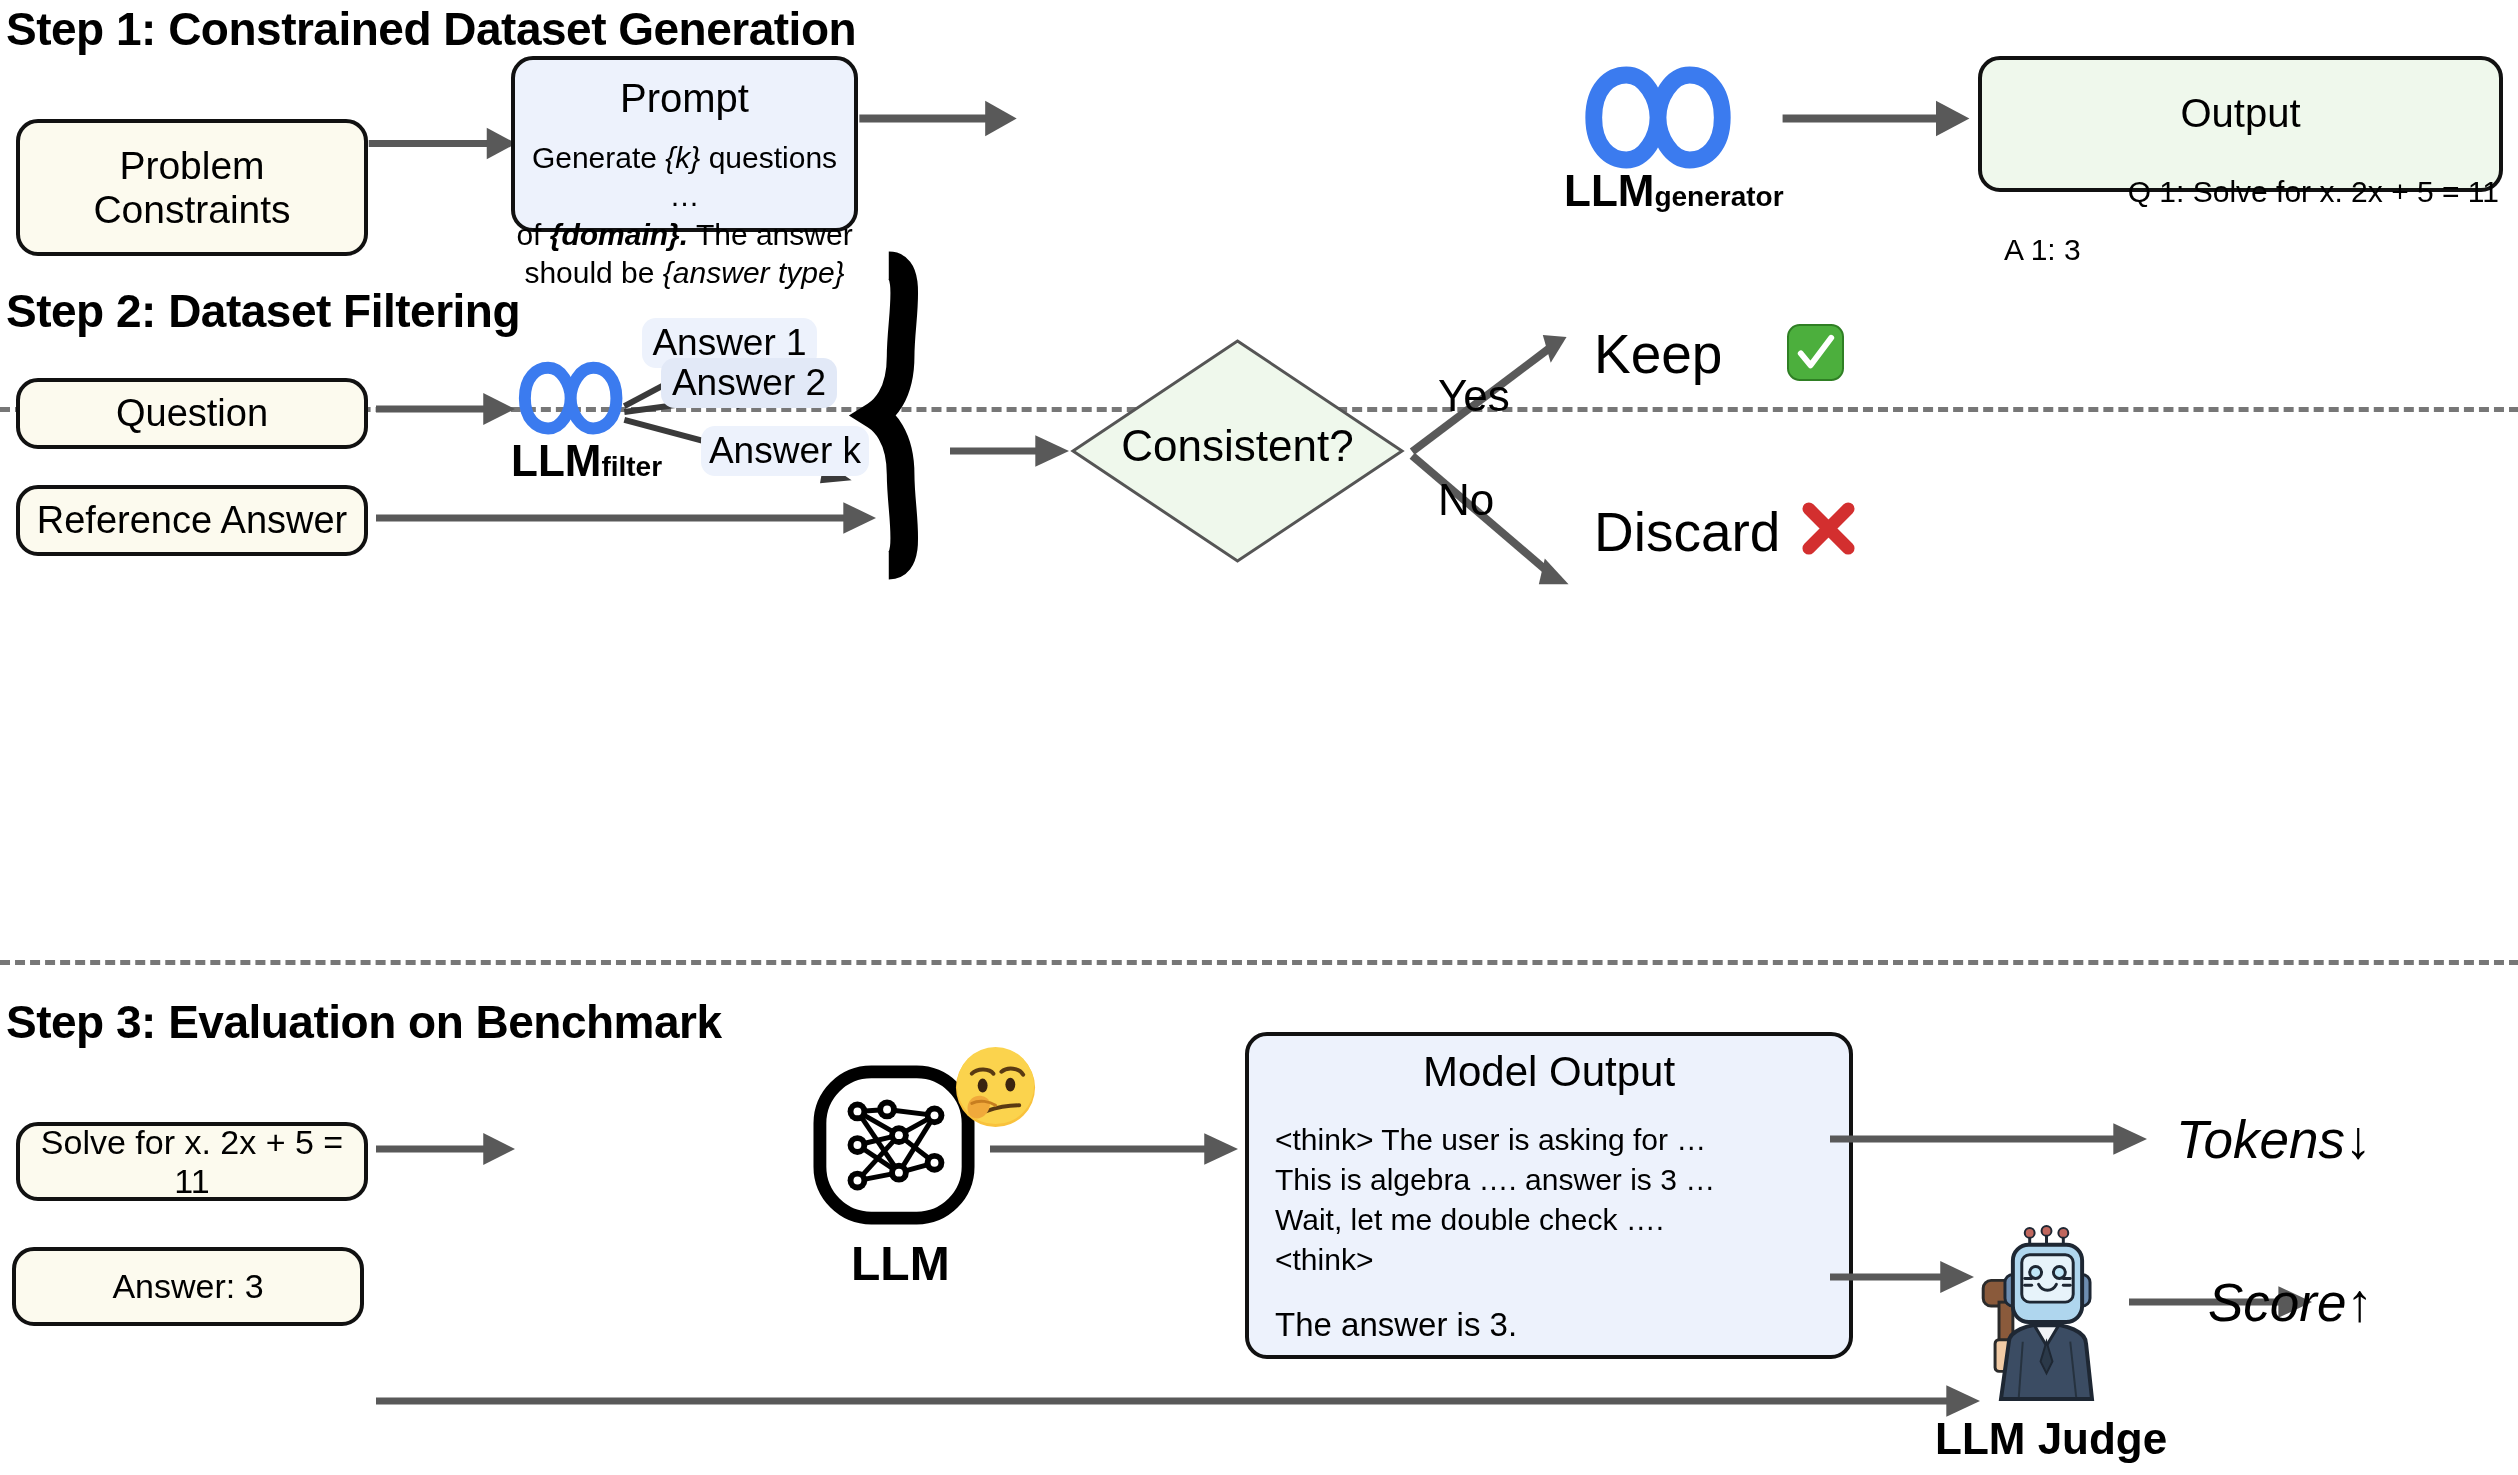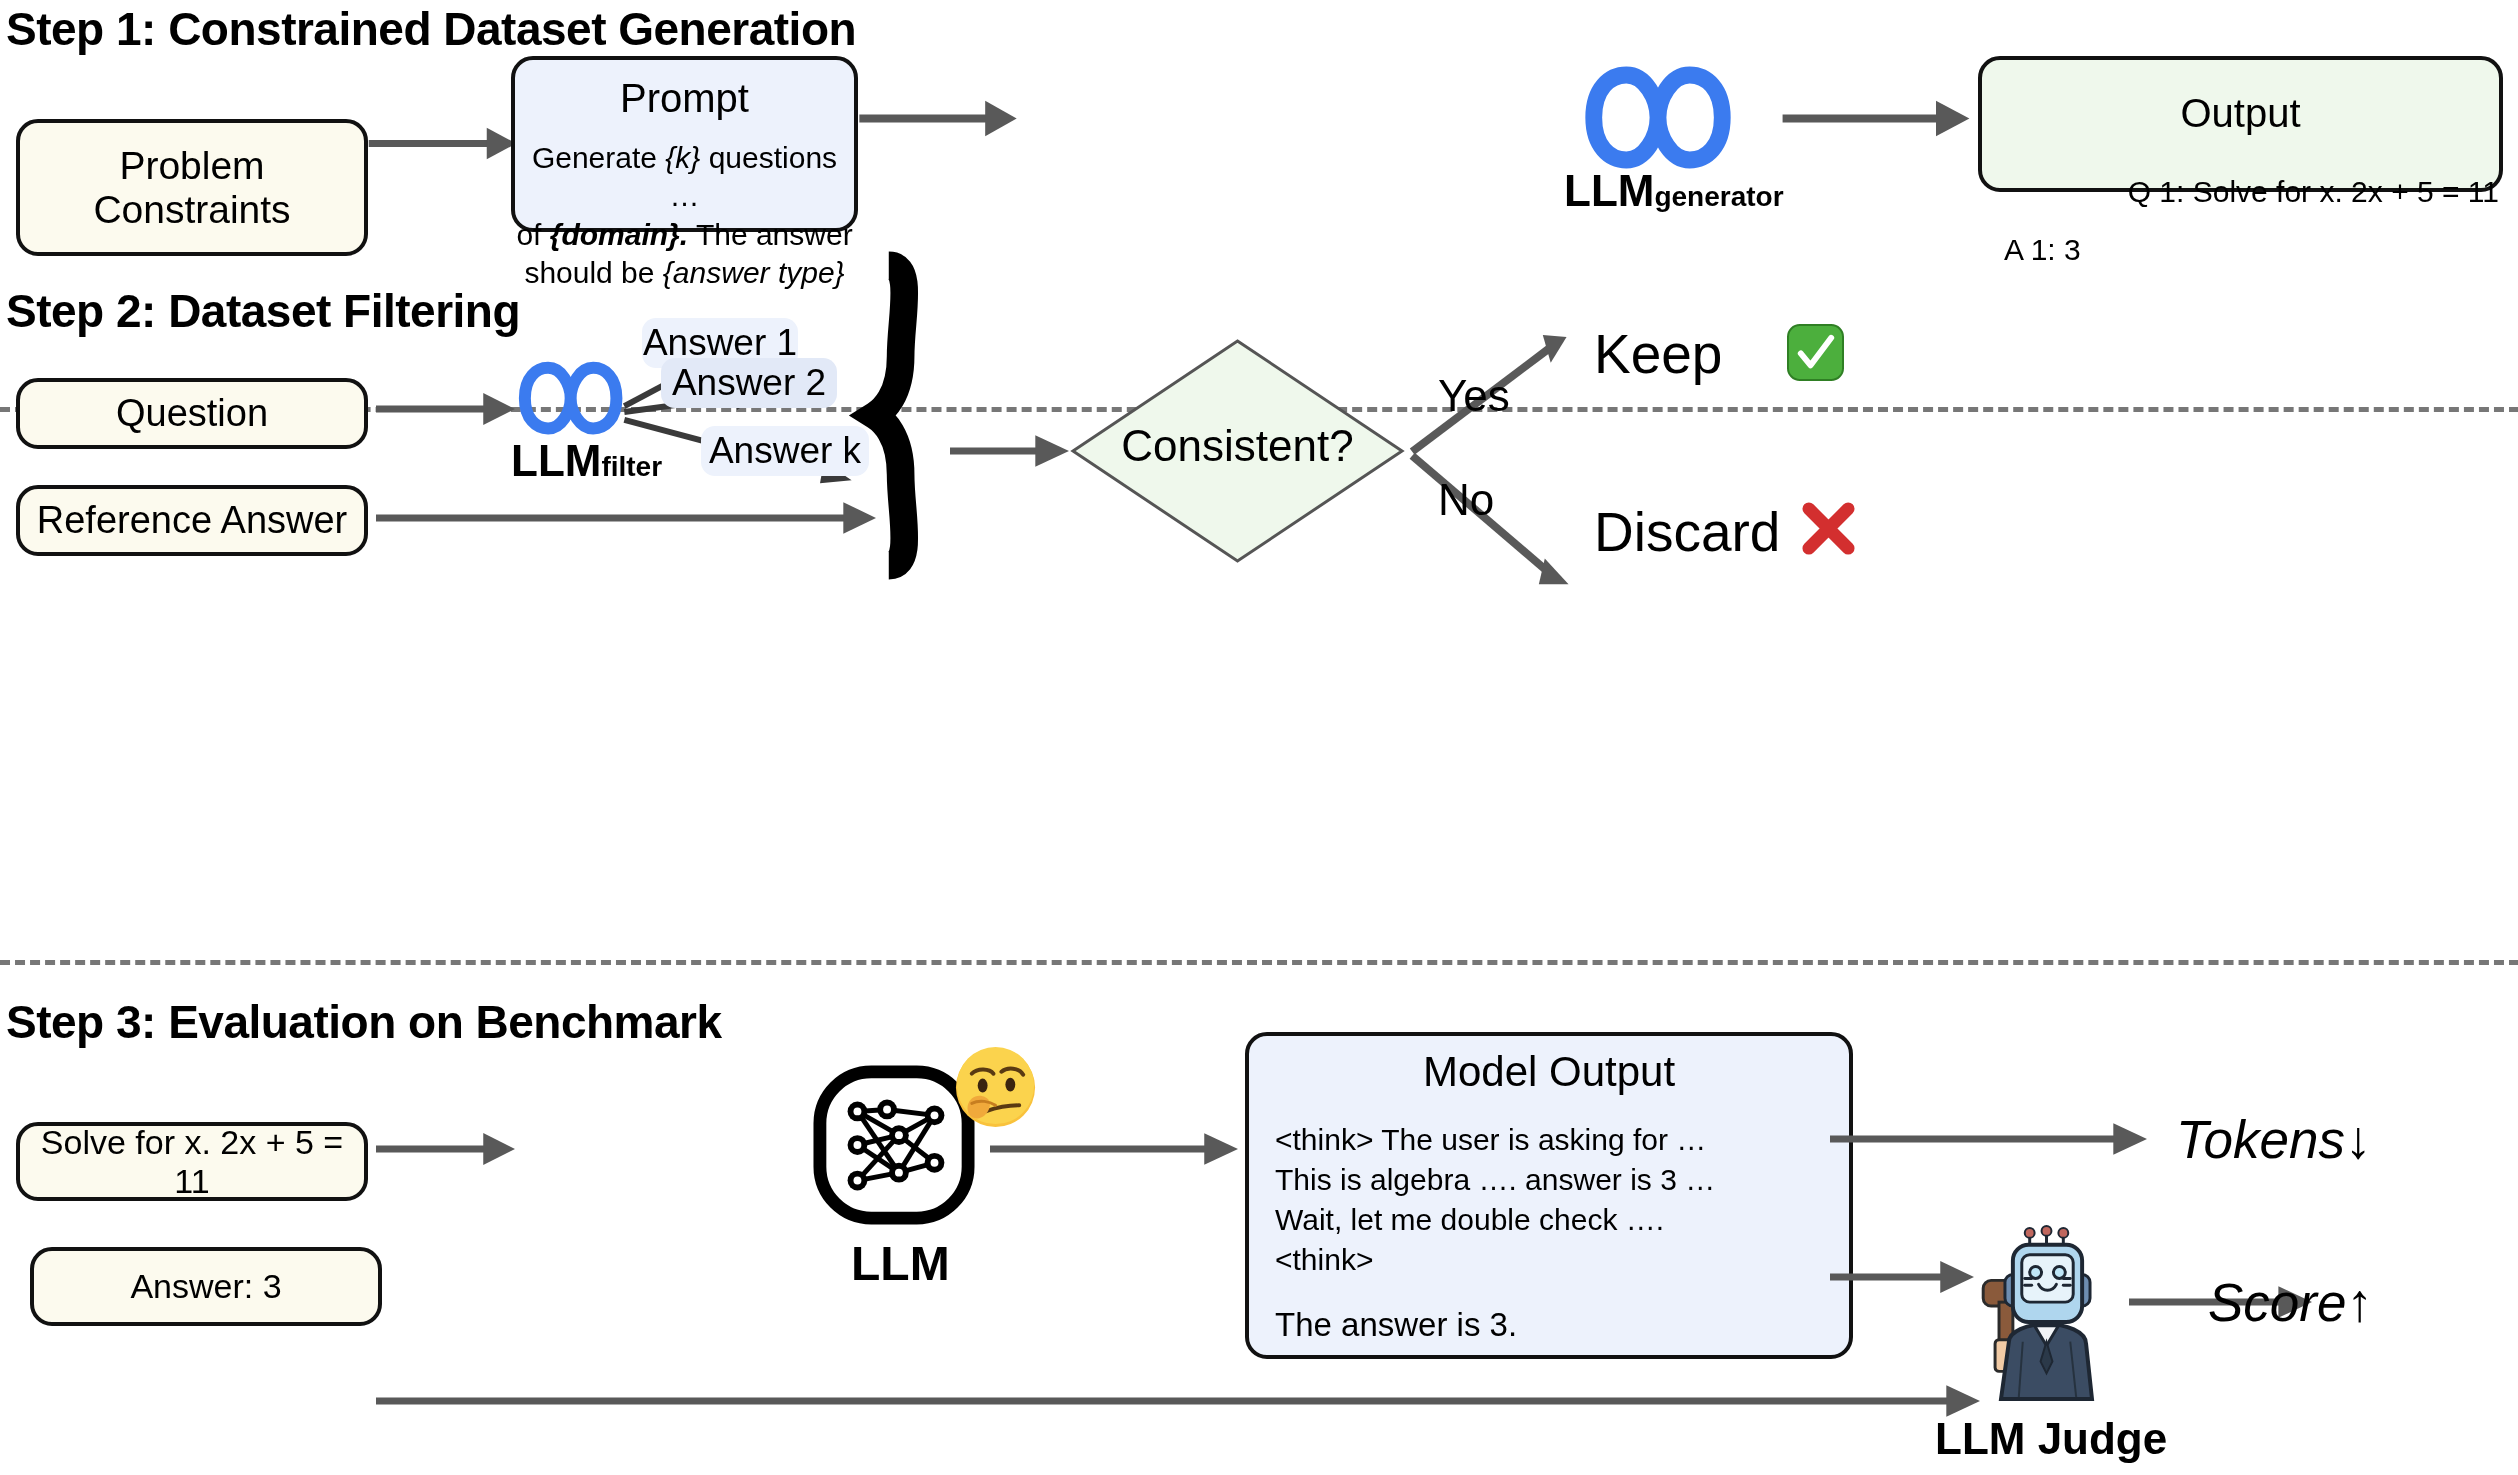--- a/index.html
+++ b/index.html
@@ -105,21 +105,21 @@
 
 <svg class="abs" style="left:614px;top:327px;" width="327" height="168" viewBox="0 0 330 170">
   <line x1="10" y1="80" x2="108" y2="28" stroke="#3a3a3a" stroke-width="6"></line>
   <polygon points="102,16 122,22 104,40" fill="#3a3a3a"></polygon>
   <line x1="10" y1="86" x2="128" y2="70" stroke="#3a3a3a" stroke-width="6"></line>
   <polygon points="122,58 145,70 124,84" fill="#3a3a3a"></polygon>
   <line x1="10" y1="94" x2="220" y2="150" stroke="#3a3a3a" stroke-width="6"></line>
   <polygon points="212,136 240,155 208,158" fill="#3a3a3a"></polygon>
 </svg>
 
-<div class="abs answer-chip" style="left:642px;top:318px;width:156px;height:50px;">
+<div class="abs answer-chip" style="left:642px;top:318px;width:175px;height:50px;">
   <span>Answer 1</span>
 </div>
 <div class="abs answer-chip dark" style="left:661px;top:358px;width:176px;height:50px;">
   <span>Answer 2</span>
 </div>
 <div class="abs answer-chip" style="left:701px;top:426px;width:168px;height:50px;">
   <span>Answer k</span>
 </div>
 
 <svg class="abs" style="left:376px;top:493px;" width="500" height="50" viewBox="0 0 505 50">
@@ -173,21 +173,21 @@
 </div>
 
 <div class="abs divider" style="left:0px;top:960px;width:2519px;"></div>
 
 <div class="abs step-title" style="left:6px;top:995px;">Step 3: Evaluation on Benchmark</div>
 
 <div class="abs rbox cream" style="left:16px;top:1109px;width:352px;height:79px;margin-top:13px;">
   <div class="plain-label" style="font-size:34px;">Solve for x. 2x + 5 = 11</div>
 </div>
 
-<div class="abs rbox cream" style="left:30px;top:1247px;width:352px;height:79px;">
+<div class="abs rbox cream" style="left:12px;top:1247px;width:352px;height:79px;">
   <div class="plain-label" style="font-size:34px;">Answer: 3</div>
 </div>
 
 <svg class="abs" style="left:376px;top:1124px;" width="139" height="50" viewBox="0 0 140 50">
   <line x1="0" y1="25" x2="110" y2="25" stroke="#595959" stroke-width="7"></line>
   <polygon points="108,9 140,25 108,41" fill="#595959"></polygon>
 </svg>
 
 <div class="abs" style="left:810px;top:1064px;">
   <svg width="168" height="163" viewBox="0 0 170 165">

